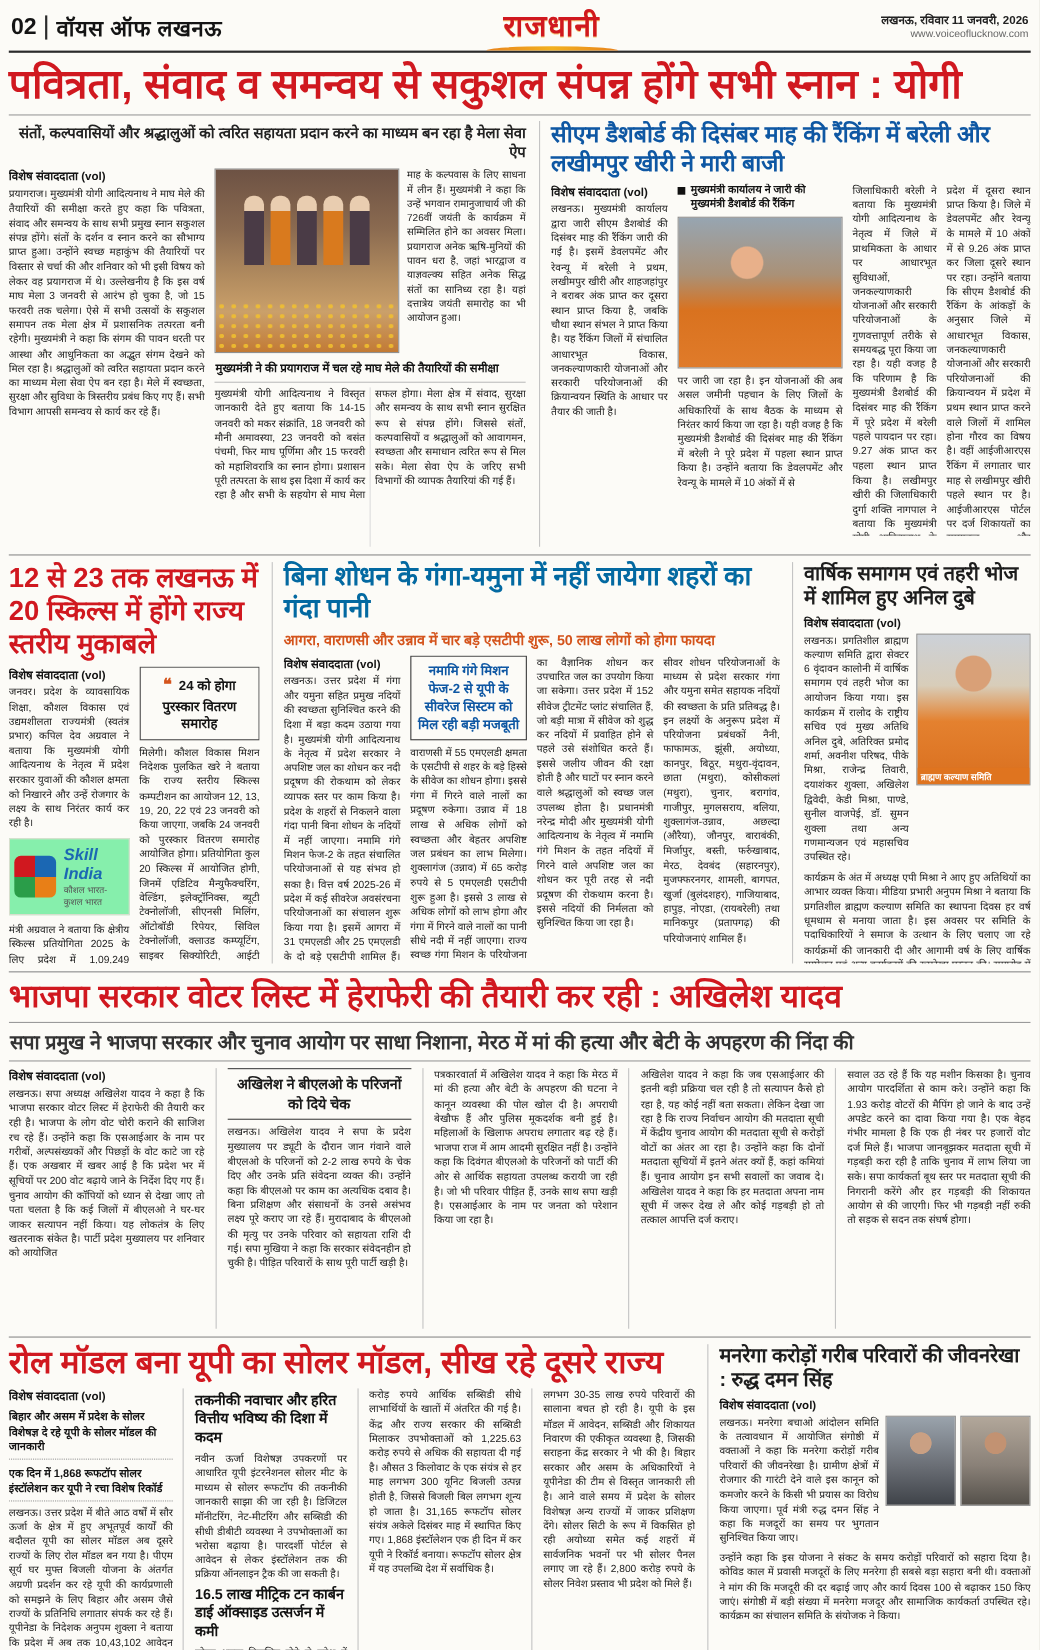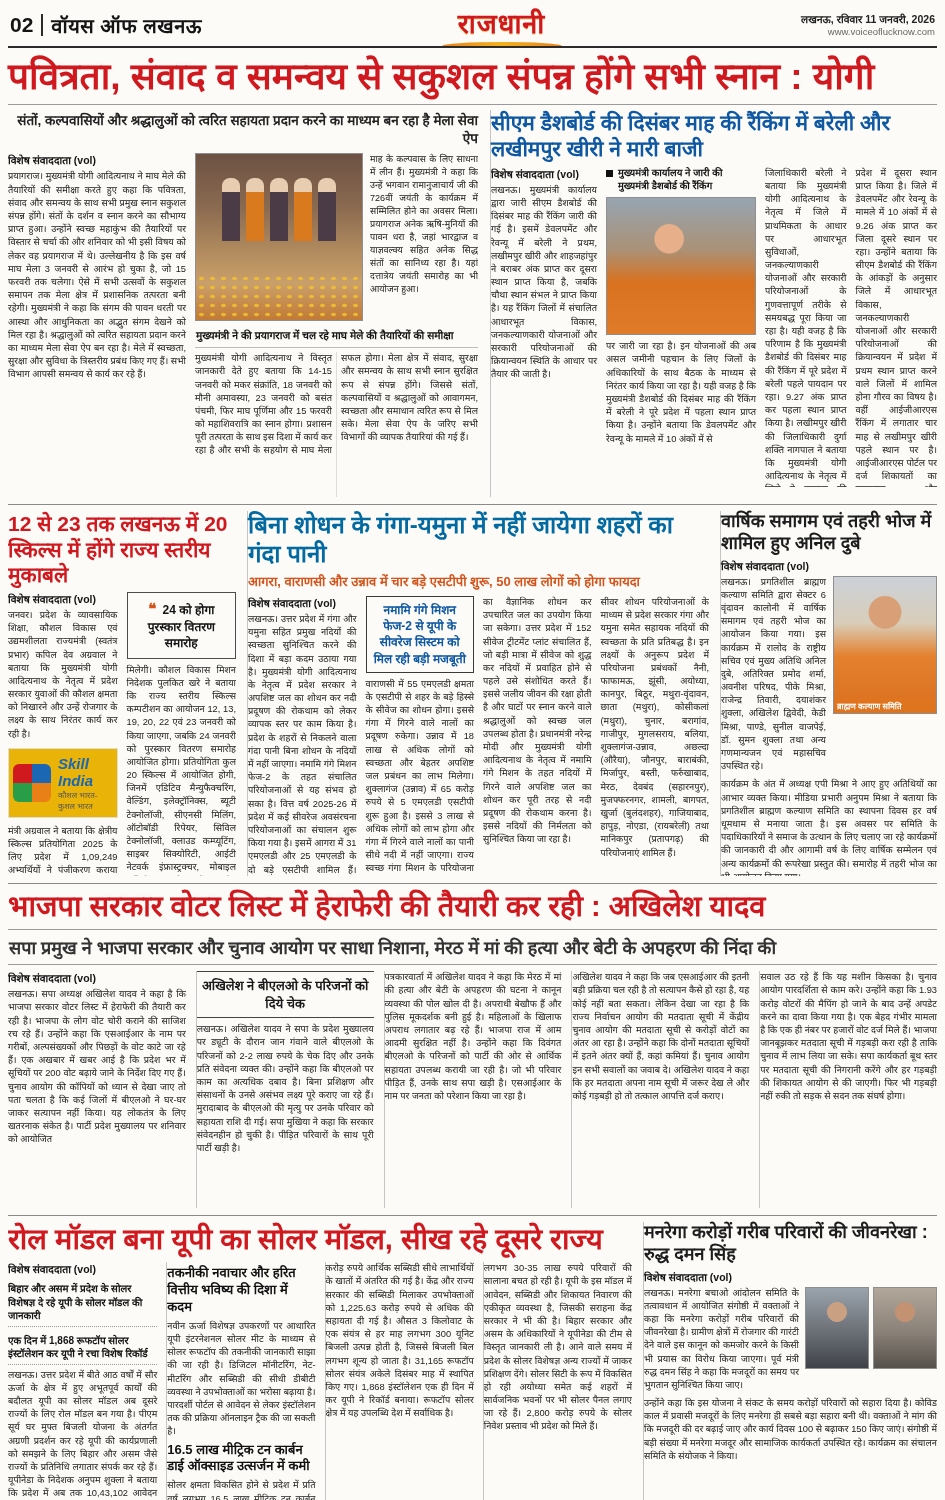--- a/index.html
+++ b/index.html
@@ -16,21 +16,21 @@
   .mh-center { position:relative; text-align:center; }
   .brand-text { font-size:27px; font-weight:bold; color:#d0181f; letter-spacing:1px; text-shadow:0 1px 0 #f5c77a; }
   .brand-swoosh { display:block; height:4px; width:120px; margin:1px auto 0; border-radius:50%/100% 100% 0 0; background:linear-gradient(90deg,#e8821c,#f2b11f,#e8821c); }
   .mh-right { text-align:right; line-height:1.25; }
   .dateline { font-size:10.5px; font-weight:bold; color:#222; }
   .website { font-size:9.5px; color:#666; }
 
   
   .byline { font-weight:bold; font-size:10.5px; margin-bottom:3px; }
   .art-body { font-size:9.3px; line-height:1.42; text-align:justify; color:#1b1b1b; }
-  .vrule { border-left:1px solid #c4c4c4; }
+  .vrule { border-left:1px solid #c4c4c4; padding-left:10px; }
   h1,h2 { line-height:1.2; }
   .photo { border:1px solid #8f8f8f; position:relative; overflow:hidden; }
   .photo-caption { font-size:10.5px; font-weight:bold; padding:4px 1px; border-bottom:1px solid #bdbdbd; margin-bottom:4px; line-height:1.3; }
   .box-head { border:1.5px solid #3a3a3a; padding:5px 4px; font-weight:bold; font-size:12px; color:#0e57a3; text-align:center; line-height:1.35; margin-bottom:5px; }
   section { overflow:hidden; }
 
   
   .lead-headline { font-size:37px; font-weight:bold; color:#d0181f; padding:7px 0 5px; border-bottom:1px solid #9a9a9a; }
   .top-grid { display:grid; grid-template-columns:470px 1fr; column-gap:12px; height:392px; padding-top:5px; }
   .lead-subhead { font-size:13.5px; font-weight:bold; color:#222; padding:2px 0 6px; line-height:1.3;text-align:right; }
@@ -50,28 +50,28 @@
   .dash-headline { font-size:21px; font-weight:bold; color:#0e57a3; padding:0 0 6px; }
   .dash-grid { display:grid; grid-template-columns:106px 150px 1fr 1fr; column-gap:9px; height:320px; overflow:hidden; }
   .bullet { display:flex; gap:5px; font-weight:bold; font-size:9.8px; line-height:1.3; margin-bottom:5px; }
   .sq { width:7px; height:7px; background:#111; flex:none; margin-top:3px; }
   .photo-yogi { height:138px; margin:2px 0 5px;
     background:radial-gradient(circle at 42% 30%, #e8b08a 0 11%, rgba(0,0,0,0) 12%),
                linear-gradient(180deg,#97a5b1 0%,#aa9177 38%,#d9721f 62%,#e07b2a 100%); }
 
   
   .mid-grid { display:grid; grid-template-columns:228px 462px 1fr; column-gap:11px; border-top:1.5px solid #8a8a8a; margin-top:7px; padding-top:6px; height:372px; }
-  .red-head { font-size:21px; font-weight:bold; color:#d0181f; margin-bottom:5px; }
+  .red-head { font-size:25px; font-weight:bold; color:#d0181f; margin-bottom:5px; }
   .red-head.big { font-size:29px; }
   .blue-head { font-size:24px; font-weight:bold; color:#0369a1; margin-bottom:3px; }
   .dark-head { font-size:18px; font-weight:bold; color:#1d1d1d; margin-bottom:4px; }
   .skills-cols { display:grid; grid-template-columns:1fr 1fr; column-gap:9px; overflow:hidden; height:286px; }
   .quote-box { border:1px solid #4c4c4c; padding:6px 7px; font-weight:bold; font-size:12px; text-align:center; line-height:1.35; margin-bottom:5px; }
   .quote-icon { color:#d4541c; font-size:15px; margin-right:3px; }
-  .skill-logo { display:flex; align-items:center; gap:7px; margin:7px 0; padding:6px 4px; border:1px solid #e0ddd2; background:#eab308; }
+  .skill-logo { display:flex; align-items:center; gap:7px; margin:7px 0; padding:6px 4px; border:1px solid #e0ddd2; background:#86efac; }
   .skill-icon { width:38px; height:38px; flex:none; border-radius:6px;
     background:conic-gradient(#1b67b3 0 25%, #e87f17 25% 50%, #2a9d49 50% 75%, #d0181f 75% 100%); }
   .skill-title { font-size:15px; font-weight:bold; font-style:italic; color:#1b67b3; }
   .skill-tag { font-size:8px; color:#555; }
   .orange-sub { font-size:13px; font-weight:bold; color:#d4541c; margin:1px 0 6px; }
   .ganga-cols { display:grid; grid-template-columns:repeat(4,1fr); column-gap:9px; height:300px; overflow:hidden; }
   .samagam-row { display:flex; gap:7px; margin-bottom:5px; }
   .samagam-row .art-body { flex:1; }
   .photo-anil { flex:0 0 104px; height:138px;
     background:radial-gradient(circle at 50% 26%, #d9a077 0 14%, rgba(0,0,0,0) 15%),

